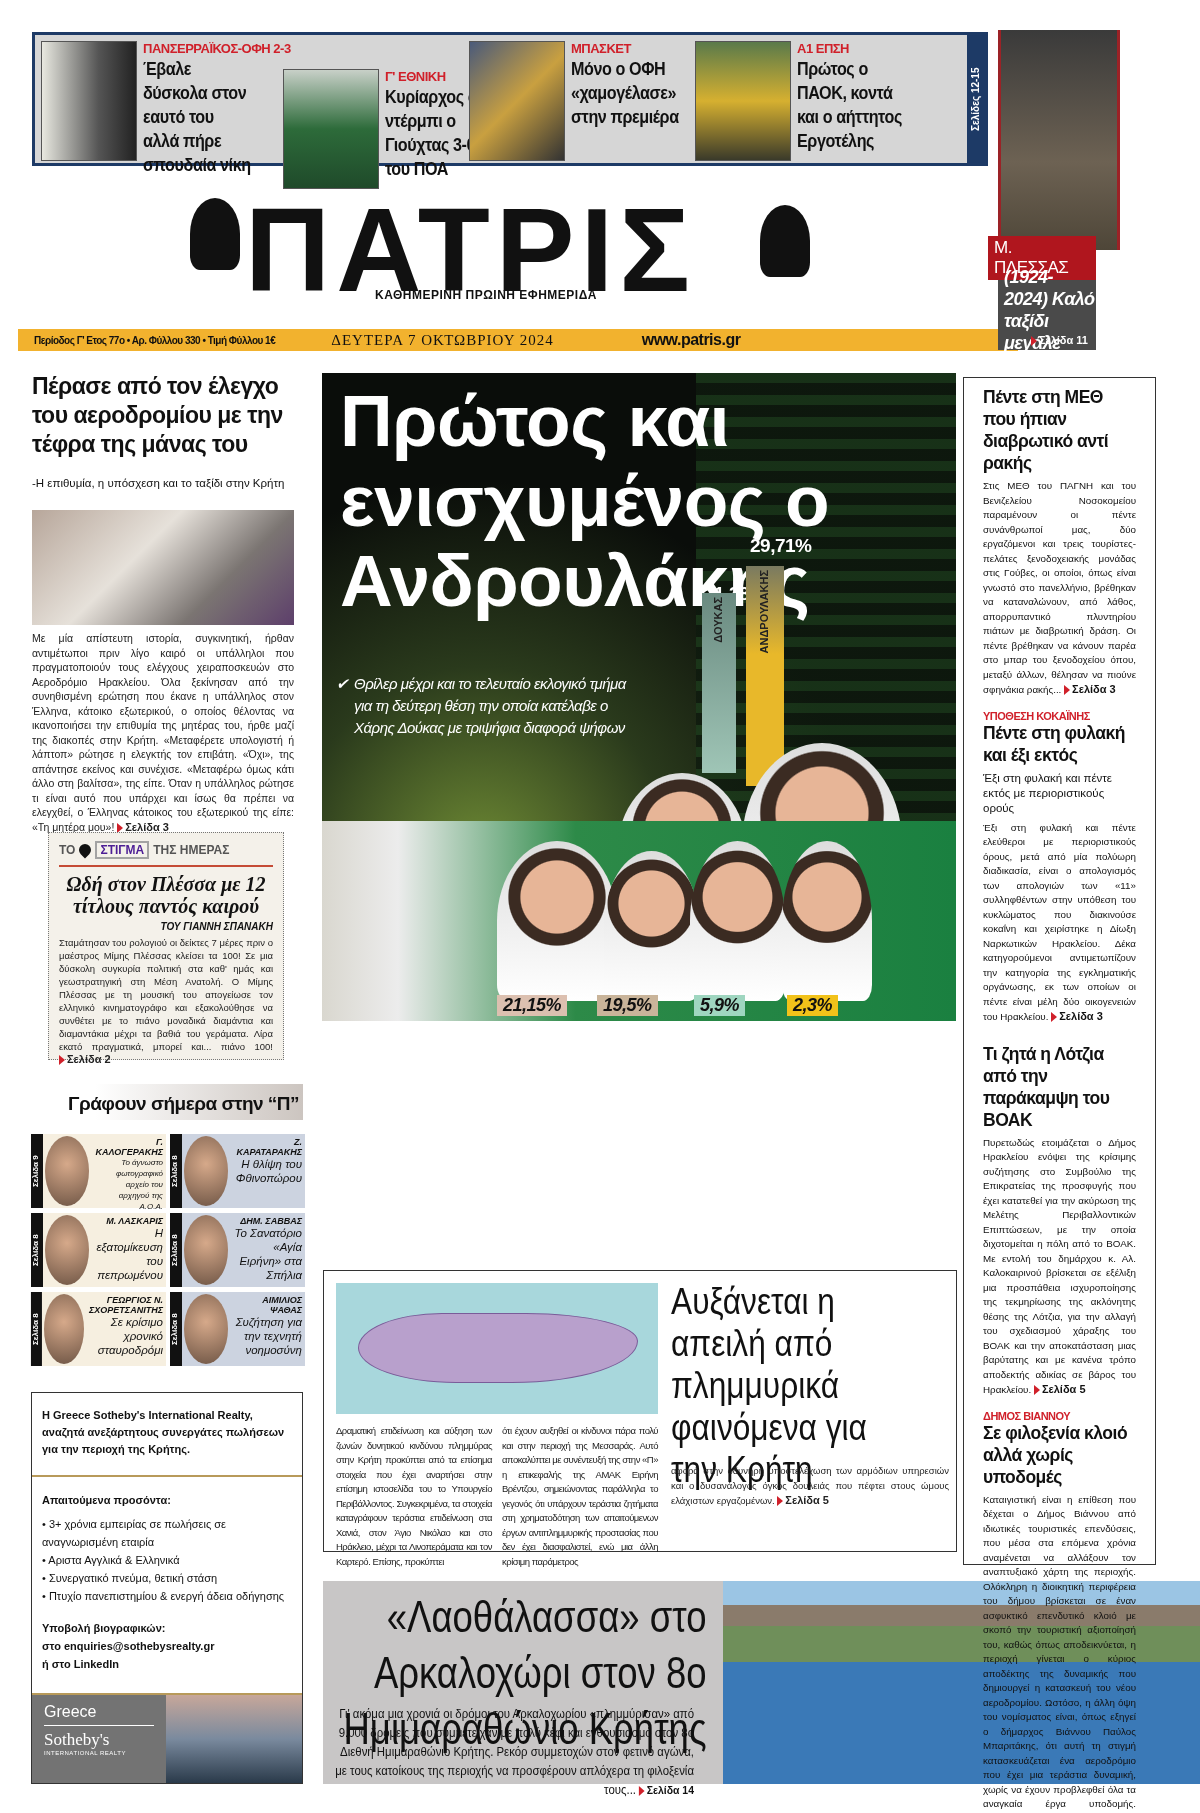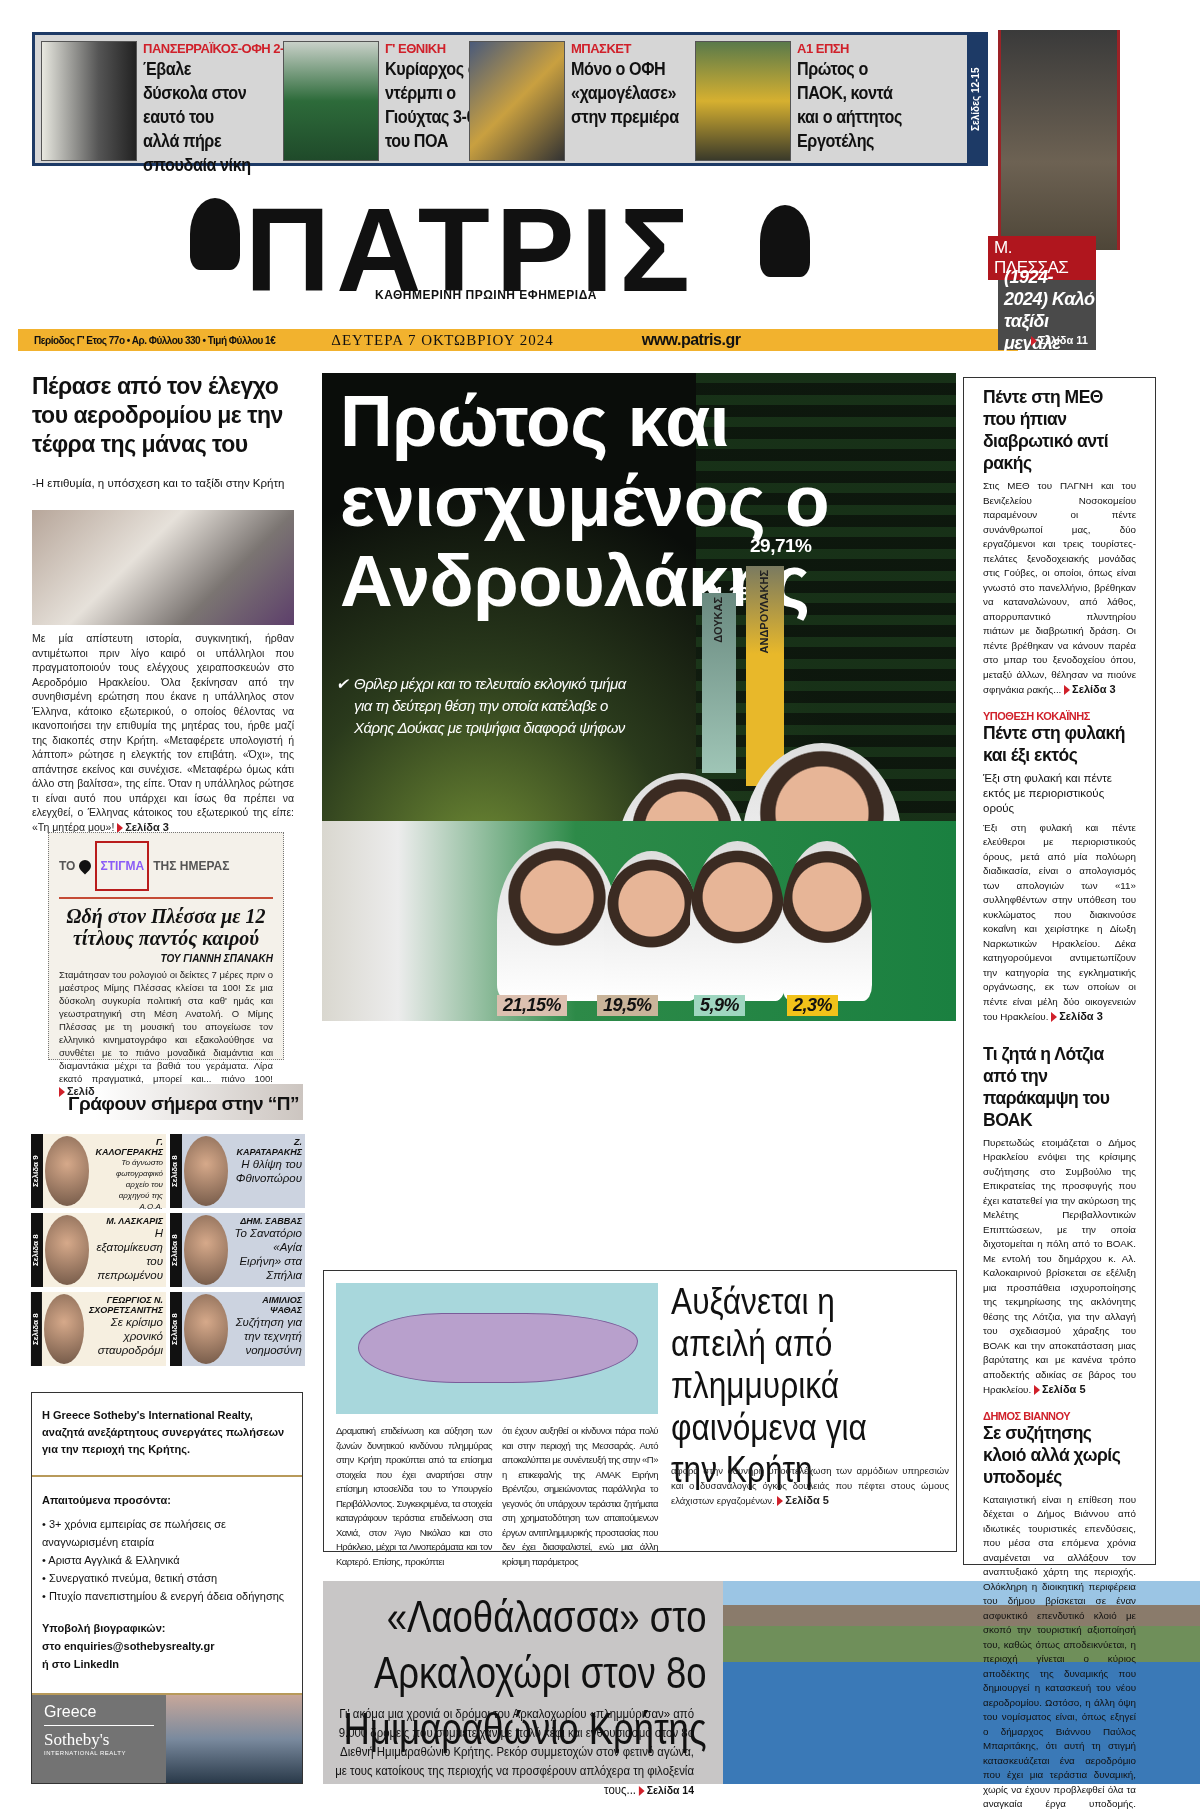--- a/index.html
+++ b/index.html
@@ -38,21 +38,21 @@
   #plessas-page { position: absolute; right: 8px; bottom: 4px; color: #fff; }
 
   
   #airport-title { left: 32px; top: 372px; width: 278px; font-size: 23px; font-weight: bold; line-height: 29px; }
   #airport-sub { left: 32px; top: 477px; font-size: 11.5px; }
   #airport-photo { left: 32px; top: 510px; width: 262px; height: 115px; background: linear-gradient(135deg, #b7a69a, #e6e1da 40%, #7b7572 70%, #5d3f6b); }
   #airport-body { left: 32px; top: 631px; width: 262px; }
 
   #stigma-box { left: 48px; top: 832px; width: 236px; height: 228px; background: #f4f1ea; border: 1px dotted #777; padding: 8px 10px; }
   #stigma-box .kicker { font-size: 12px; font-weight: bold; display: flex; align-items: center; gap: 4px; color: #555; border-bottom: 2px solid #c54b36; padding-bottom: 6px; }
-  #stigma-box .stigma-tag { color: #8b5cf6; border: 2px solid #b91c1c; padding: 16px 3px; font-size: 12px; }
+  #stigma-box .stigma-tag { color: #4c1d95; border: 2px solid #a3a3a3; padding: 0 3px; font-size: 12px; }
   #stigma-box .pin { width: 12px; height: 12px; background: #111; border-radius: 50% 50% 50% 0; transform: rotate(-45deg); }
   #stigma-title { font-family: "Liberation Serif", serif; font-style: italic; font-weight: bold; font-size: 20px; line-height: 22px; text-align: center; margin-top: 6px; }
   #stigma-author { text-align: right; font-style: italic; font-weight: bold; font-size: 10px; margin: 4px 0; }
 
   #writers-title { left: 68px; top: 1093px; font-size: 19px; font-weight: bold; }
   #writers-header-bar { left: 95px; top: 1084px; width: 208px; height: 36px; background: linear-gradient(90deg, #fff, #ccc5c0); }
   .writer { position: absolute; width: 135px; height: 74px; display: flex; }
   .writer .tab { width: 12px; background: #111; color: #fff; font-size: 8px; writing-mode: vertical-rl; transform: rotate(180deg); text-align: center; font-weight: bold; }
   .writer .face { width: 44px; height: 70px; border-radius: 50%; background: radial-gradient(circle at 50% 40%, #d6a98a, #6d5444); margin: 2px; }
   .writer .txt { flex: 1; padding: 3px; font-style: italic; text-align: right; }
@@ -113,21 +113,21 @@
 <body>
 
 <div id="sports-strip" class="abs">
   <div class="sport-item" style="left:6px;">
     <div class="sport-photo" style="background:linear-gradient(90deg,#e8e8e0,#555 60%,#222);"></div>
     <div class="sport-text">
       <div class="kicker cond">ΠΑΝΣΕΡΡΑΪΚΟΣ-ΟΦΗ 2-3</div>
       <div class="title cond">Έβαλε δύσκολα στον εαυτό του αλλά πήρε σπουδαία νίκη</div>
     </div>
   </div>
-  <div class="sport-item" style="left:248px;">
+  <div class="sport-item" style="left:248px;margin-top:28px;">
     <div class="sport-photo" style="background:linear-gradient(#c8d0c8,#2d6b3a 50%,#1f4a2a);"></div>
     <div class="sport-text">
       <div class="kicker cond">Γ' ΕΘΝΙΚΗ</div>
       <div class="title cond">Κυρίαρχος στο ντέρμπι ο Γιούχτας 3-0 του ΠΟΑ</div>
     </div>
   </div>
   <div class="sport-item" style="left:434px;">
     <div class="sport-photo" style="background:linear-gradient(135deg,#4a5a7a,#c9a040 50%,#333);"></div>
     <div class="sport-text">
       <div class="kicker cond">ΜΠΑΣΚΕΤ</div>
@@ -331,19 +331,19 @@
   </div>
   <div class="r-gap">
     <div class="r-title cond">Τι ζητά η Λότζια από την παράκαμψη του ΒΟΑΚ</div>
     <div class="r-body">
       <span>Πυρετωδώς ετοιμάζεται ο Δήμος Ηρακλείου ενόψει της κρίσιμης συζήτησης στο Συμβούλιο της Επικρατείας της προσφυγής που έχει κατατεθεί για την ακύρωση της Μελέτης Περιβαλλοντικών Επιπτώσεων, με την οποία διχοτομείται η πόλη από το ΒΟΑΚ. Με εντολή του δημάρχου κ. Αλ. Καλοκαιρινού βρίσκεται σε εξέλιξη μια προσπάθεια ισχυροποίησης της τεκμηρίωσης της ακλόνητης θέσης της Λότζια, για την αλλαγή του σχεδιασμού χάραξης του ΒΟΑΚ και την αποκατάσταση μιας βαρύτατης και με κανένα τρόπο αποδεκτής αδικίας σε βάρος του Ηρακλείου.</span>
       <span class="selida">Σελίδα 5</span>
     </div>
   </div>
   <div>
     <div class="r-kicker cond">ΔΗΜΟΣ ΒΙΑΝΝΟΥ</div>
-    <div class="r-title cond">Σε συζήτησης κλοιό αλλά χωρίς υποδομές</div>
+    <div class="r-title cond">Σε φιλοξενία κλοιό αλλά χωρίς υποδομές</div>
     <div class="r-body">
       <span>Καταιγιστική είναι η επίθεση που δέχεται ο Δήμος Βιάννου από ιδιωτικές τουριστικές επενδύσεις, που μέσα στα επόμενα χρόνια αναμένεται να αλλάξουν τον αναπτυξιακό χάρτη της περιοχής. Ολόκληρη η διοικητική περιφέρεια του δήμου βρίσκεται σε έναν ασφυκτικό επενδυτικό κλοιό με σκοπό την τουριστική αξιοποίησή του, καθώς όπως αποδεικνύεται, η περιοχή γίνεται ο κύριος αποδέκτης της δυναμικής που δημιουργεί η κατασκευή του νέου αεροδρομίου. Ωστόσο, η άλλη όψη του νομίσματος είναι, όπως εξηγεί ο δήμαρχος Βιάννου Παύλος Μπαριτάκης, ότι αυτή τη στιγμή κατασκευάζεται ένα αεροδρόμιο που έχει μια τεράστια δυναμική, χωρίς να έχουν προβλεφθεί όλα τα αναγκαία έργα υποδομής.</span>
       <span class="selida">Σελίδα 3</span>
     </div>
   </div>
 </div>
 
 </body></html>

